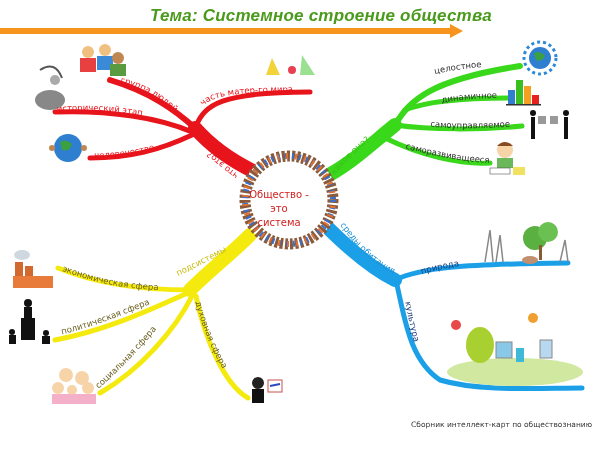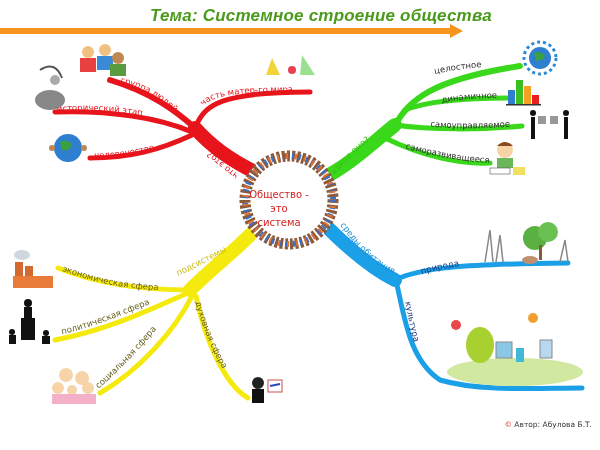--- a/index.html
+++ b/index.html
@@ -238,17 +238,14 @@
 
 <div class="title">Тема: Системное строение общества</div>
 
 <div class="center-text">
   <div>Общество -</div>
   <div>это</div>
   <div>система</div>
 </div>
 
 <div class="credit">
-  <div>
-    <span class="copy">©</span>
-    <span>Автор: Абулова Б.Т.</span>
-  </div>
+  <div>Сборник интеллект-карт по обществознанию</div>
 </div>
 
 </body></html>

